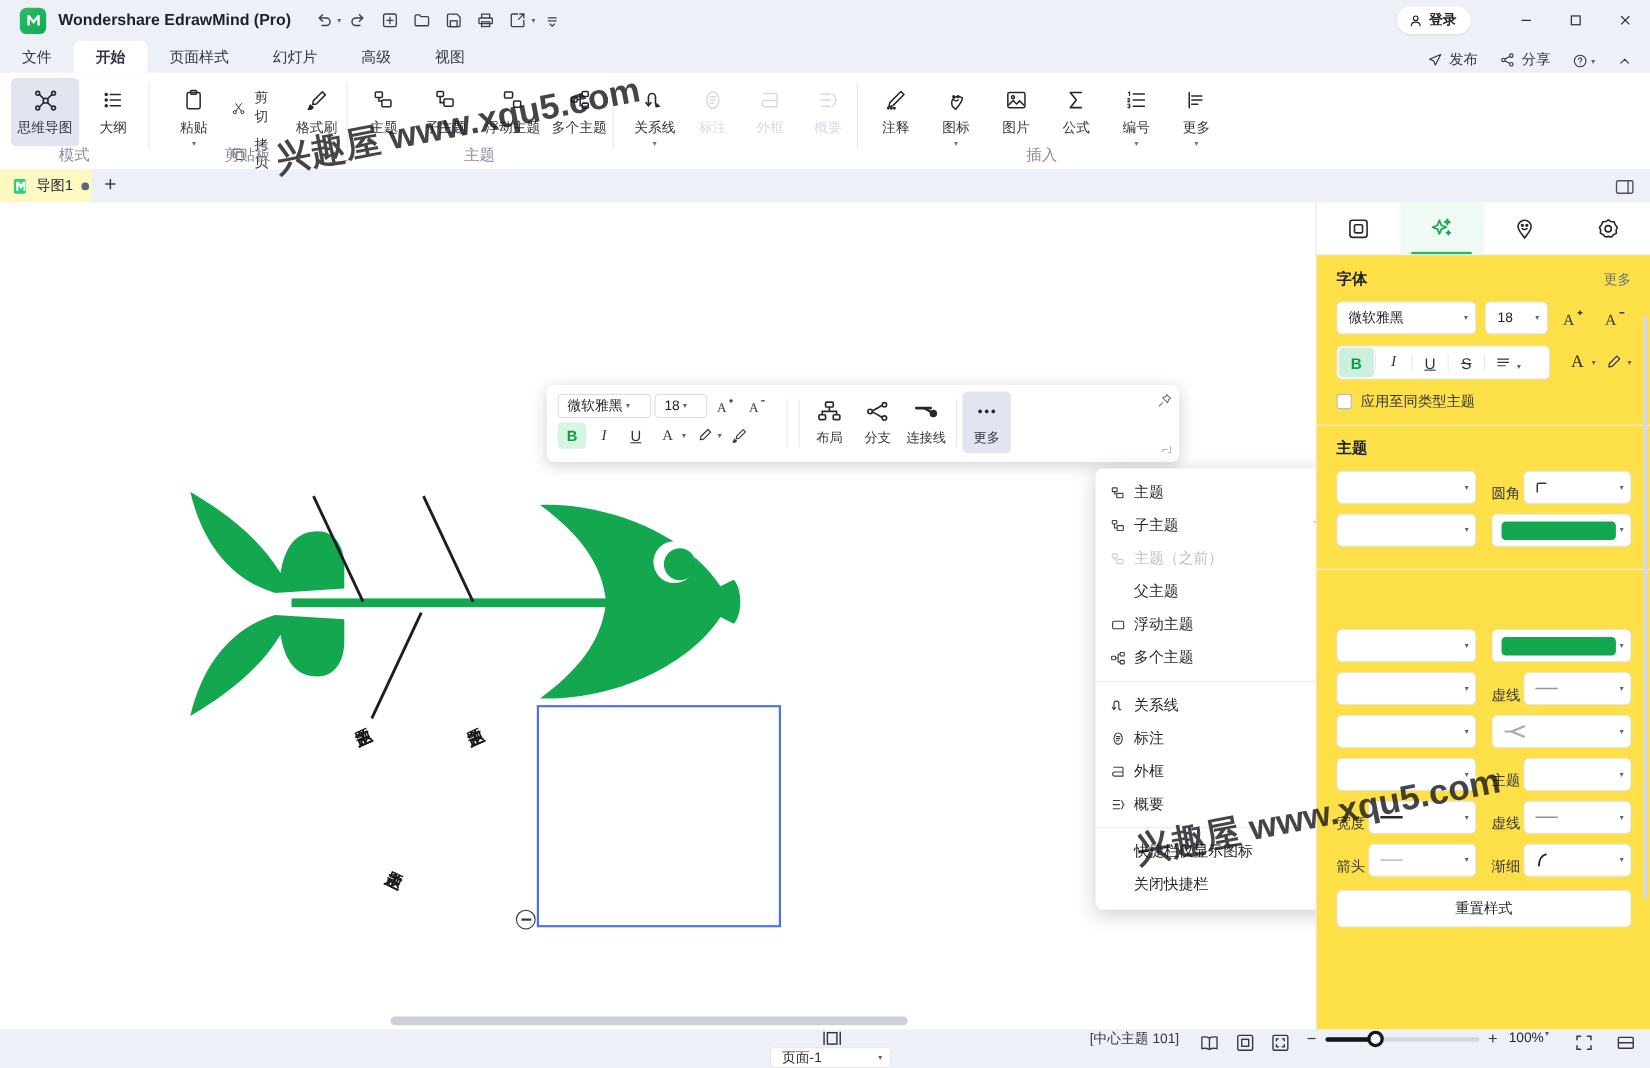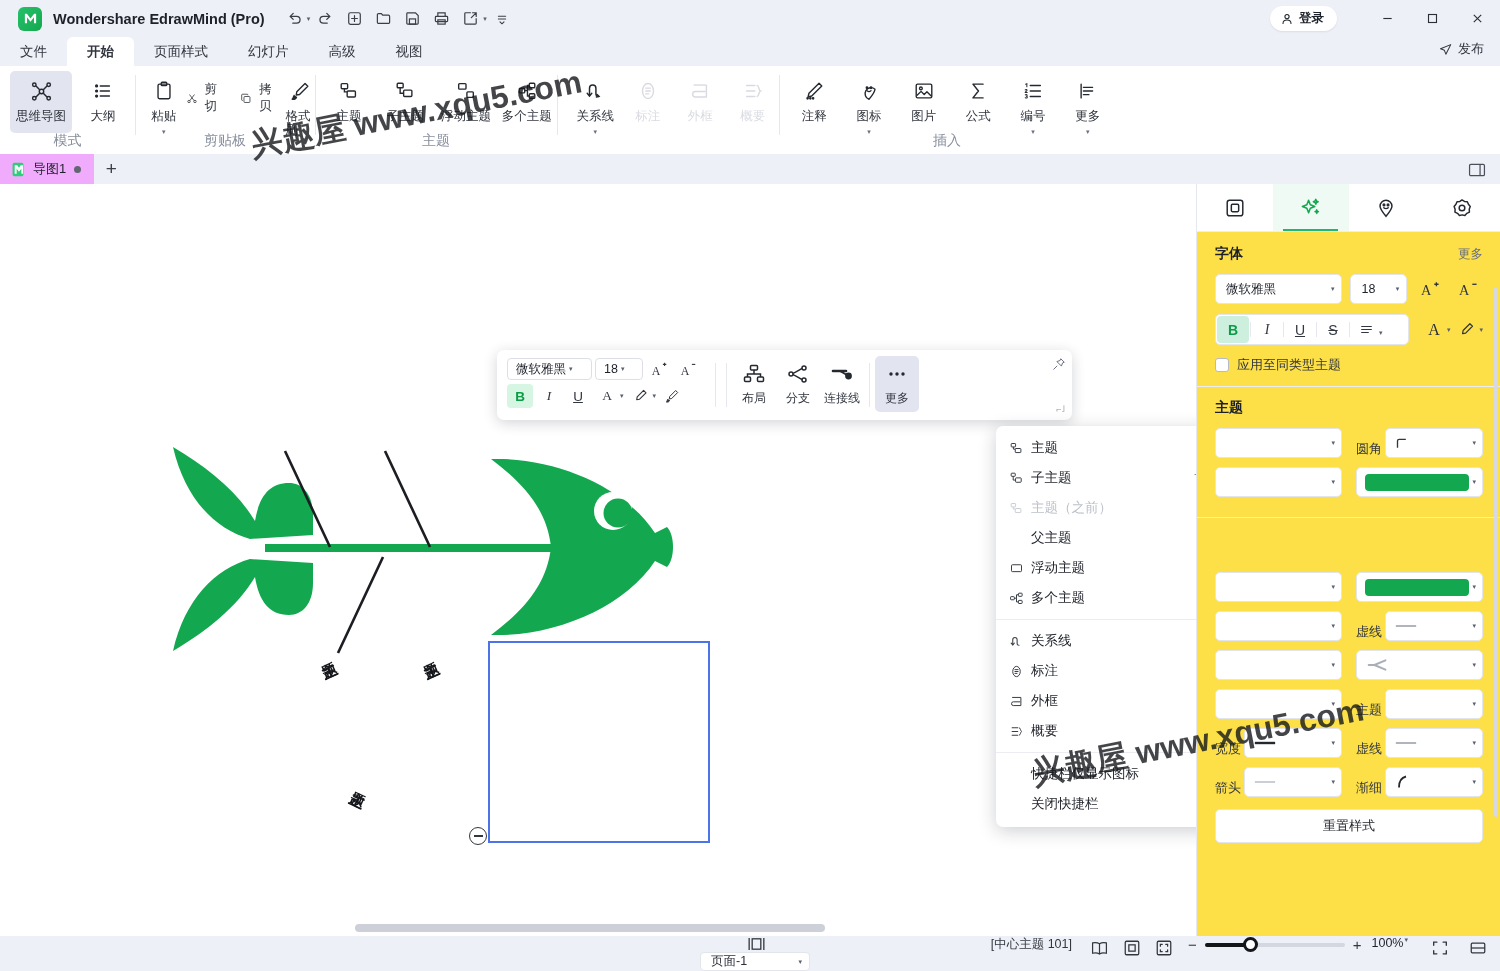--- a/index.html
+++ b/index.html
@@ -31,21 +31,21 @@
     justify-content:center; }
 
   
   .menubar { position:absolute; left:0; top:37px; width:1500px; height:29px;
     background:#eef0f7; display:flex; align-items:flex-end; }
   .mtab { height:29px; padding:0 20px; display:flex; align-items:center;
     justify-content:center; font-size:13.5px; color:#32363f; cursor:default;
     min-width:44px; }
   .mtab.active { background:#fff; font-weight:700; border-radius:6px 6px 0 0; }
   .menu-right { position:absolute; right:8px; top:0; height:29px;
-    display:flex; align-items:flex-end; gap:4px;flex-direction:column; }
+    display:flex; align-items:flex-end; gap:4px; }
   .mr-item { display:flex; align-items:center; gap:5px; padding:3px 8px;
     border-radius:4px; font-size:13px; color:#32363f; }
 
   
   .ribbon { position:absolute; left:0; top:66px; width:1500px; height:88px;
     background:#fff; display:flex; align-items:flex-start; }
   .rgroup { height:88px; position:relative; display:flex;
     align-items:flex-start; padding-top:5px; }
   .rgroup + .rgroup::before { content:""; position:absolute; left:0; top:9px;
     width:1px; height:60px; background:#e6e8ef; }
@@ -53,28 +53,28 @@
     font-size:14px; color:#878d9c; }
   .rbtn { width:62px; min-height:62px; display:flex; flex-direction:column;
     align-items:center; justify-content:flex-start; padding-top:7px; gap:5px;
     border-radius:5px; cursor:default; }
   .rbtn.sel { background:#e2e5ef; }
   .rbtn .ic { height:26px; display:flex; align-items:center; }
   .rbtn .tx { font-size:12.5px; color:#32363f; line-height:14px; }
   .rbtn.dim .tx, .rbtn.dim .ic { color:#b9bdc8; opacity:.55; }
   .rbtn .dc { font-size:7px; color:#6a7080; line-height:5px; margin-top:1px; }
   .rbtn.wide { width:72px; }
-  .clip-col { display:flex; flex-direction:row; gap:2px; padding-top:7px; }
+  .clip-col { display:flex; flex-direction:column; gap:2px; padding-top:7px; }
   .clip-row { display:flex; align-items:center; gap:7px; padding:3px 9px 3px 7px;
     border-radius:5px; font-size:12.5px; color:#32363f; }
 
   
   .docbar { position:absolute; left:0; top:154px; width:1500px; height:30px;
     background:#eef0f7; display:flex; align-items:center; }
-  .doctab { height:30px; padding:0 13px 0 11px; background:#f0abfc;
+  .doctab { height:30px; padding:0 2px 0 11px; background:#fef9c3;
     display:flex; align-items:center; gap:8px; font-size:13px; color:#1d2129; }
   .dot { width:7px; height:7px; border-radius:50%; background:#606672; }
   .docadd { width:34px; height:30px; display:flex; align-items:center;
     justify-content:center; font-size:19px; color:#3b4048; font-weight:300; }
   .panel-toggle { position:absolute; right:10px; top:5px; width:26px; height:21px;
     display:flex; align-items:center; justify-content:center; border-radius:4px; }
 
   
   .canvas { position:absolute; left:0; top:184px; width:1196px; height:752px;
     background:#fff; overflow:hidden; }

